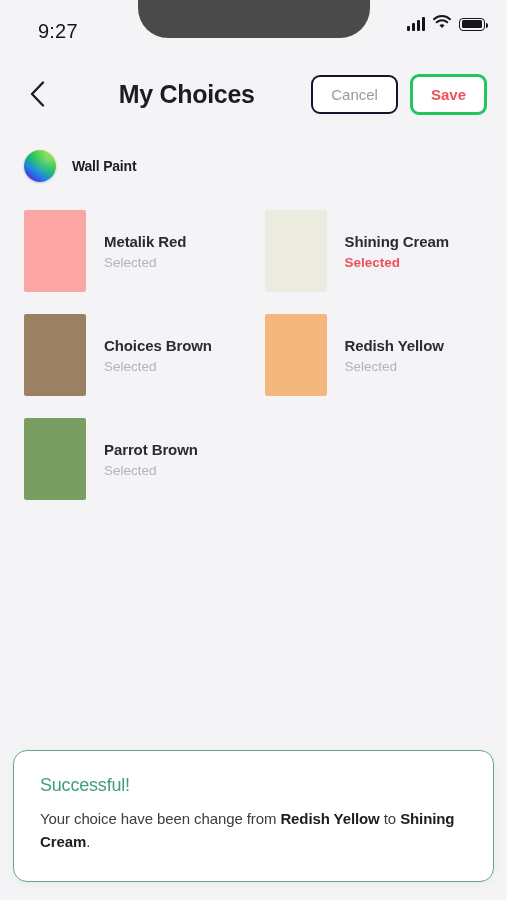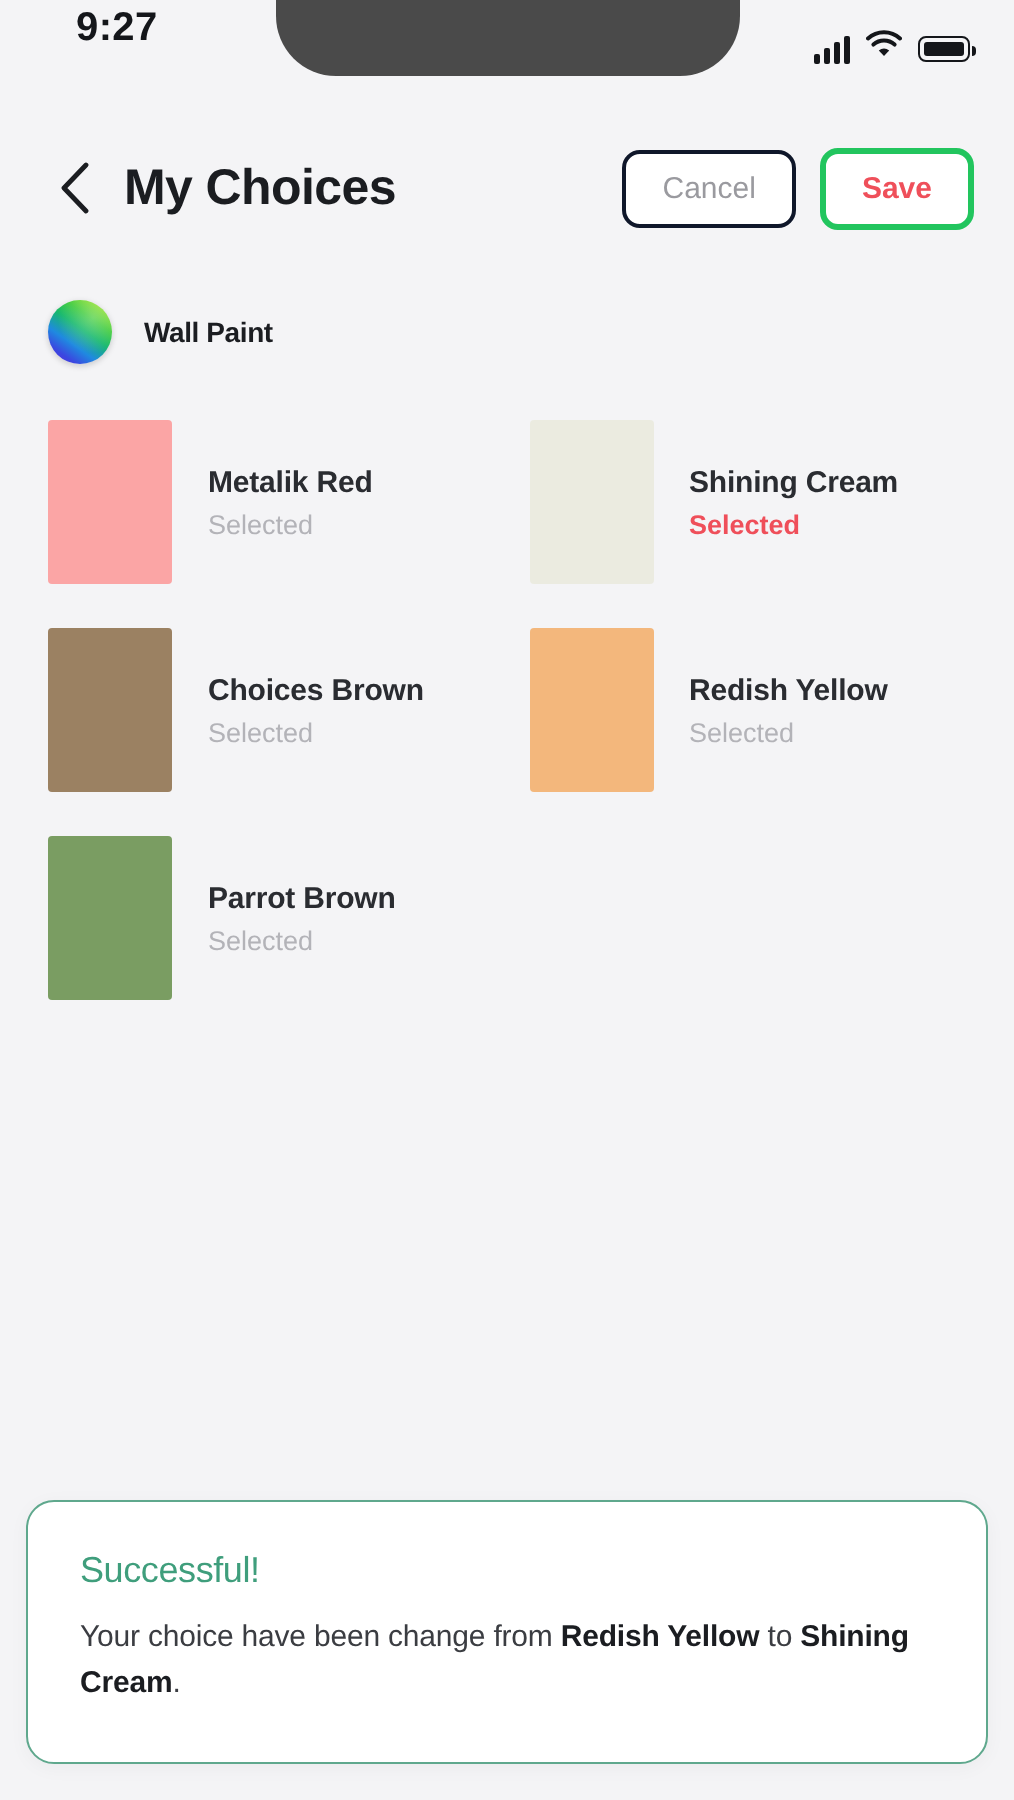--- a/index.html
+++ b/index.html
@@ -15,22 +15,22 @@
   .statusbar {
     position:relative; height:46px; width:100%;
   }
   .notch {
     position:absolute; left:138px; top:-18px;
     width:232px; height:56px;
     background:#4a4a4a;
     border-radius:0 0 30px 30px;
   }
   .clock {
-    position:absolute; left:38px; top:3px;
-    font-size:20px; font-weight:700; color:#14161a;
+    position:absolute; left:38px; top:20px;
+    font-size:20px; font-weight:400; color:#14161a;
     letter-spacing:.2px;
   }
   .status-icons {
     position:absolute; right:22px; top:15px;
     display:flex; align-items:center; gap:8px;
   }
   .bars { display:flex; align-items:flex-end; gap:2px; height:14px; }
   .bars i { display:block; width:3px; background:#14161a; border-radius:1px; }
   .bars i:nth-child(1){height:5px}
   .bars i:nth-child(2){height:8px}
@@ -42,21 +42,21 @@
   }
   .battery::after{
     content:""; position:absolute; right:-4px; top:4px;
     width:2px; height:5px; background:#14161a; border-radius:0 2px 2px 0;
   }
   .battery span{ display:block; width:100%; height:100%; background:#14161a; border-radius:1.5px; }
 
   
   .appbar {
     display:flex; align-items:center;
-    padding:0 20px; height:68px; margin-top:14px;
+    padding:0 20px; height:68px; margin-top:14px;text-align:center;
   }
   .back-btn {
     width:34px; height:34px; display:flex; align-items:center; justify-content:center;
     cursor:pointer; flex:0 0 auto;
   }
   .page-title {
     font-size:25px; font-weight:700; color:#1b1d21;
     letter-spacing:-.3px; margin-left:8px; flex:1 1 auto;
   }
   .appbar-actions { display:flex; align-items:center; gap:12px; }

